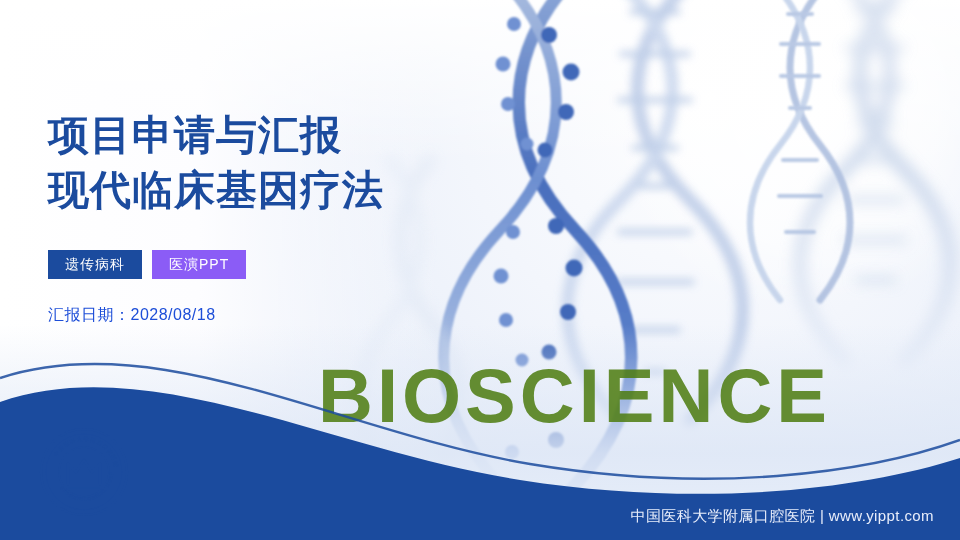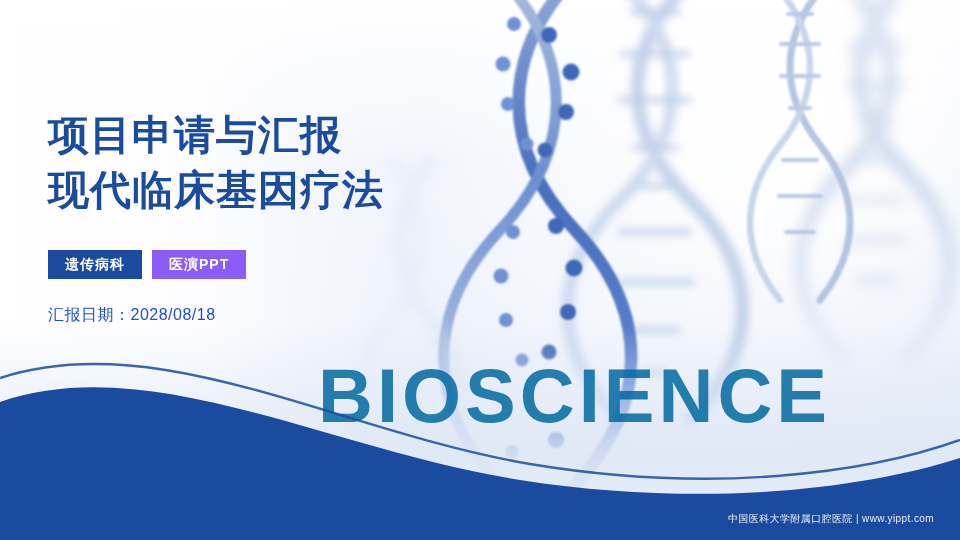--- a/index.html
+++ b/index.html
@@ -58,21 +58,21 @@
   }
 
   
   .watermark {
     position: absolute;
     left: 318px;
     top: 352px;
     font-size: 76px;
     font-weight: bold;
     letter-spacing: 4px;
-    color: #0369a1;
+    color: #4d7c0f;
     opacity: 0.85;
     white-space: nowrap;
     font-family: "Liberation Sans", sans-serif;
   }
 
   
   .wave-wrap {
     position: absolute;
     left: 0; right: 0; bottom: 0;
     height: 200px;
@@ -94,41 +94,41 @@
     white-space: nowrap;
   }
   .tags {
     margin-top: 32px;
     display: flex;
     gap: 10px;
   }
   .tag {
     color: #ffffff;
     font-size: 14px;
-    font-weight: bold;
+    font-weight: normal;
     padding: 7px 17px;
     letter-spacing: 1px;
     line-height: 1.1;
   }
   .tag-primary { background: #1b4b9e; }
   .tag-dark { background: #8b5cf6; }
   .date-line {
     margin-top: 26px;
     color: #1d4ed8;
     font-size: 16px;
     letter-spacing: 0.5px;
   }
 
   
   .footer {
     position: absolute;
     right: 26px;
     bottom: 14px;
     color: #e9eefb;
-    font-size: 10px;
+    font-size: 15px;
     letter-spacing: 0.4px;
     white-space: nowrap;
   }
 
   
   .logo {
     position: absolute;
     left: 38px;
     bottom: 22px;
     width: 92px;

